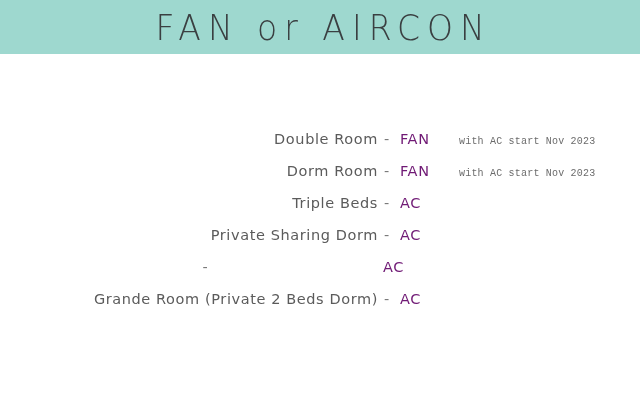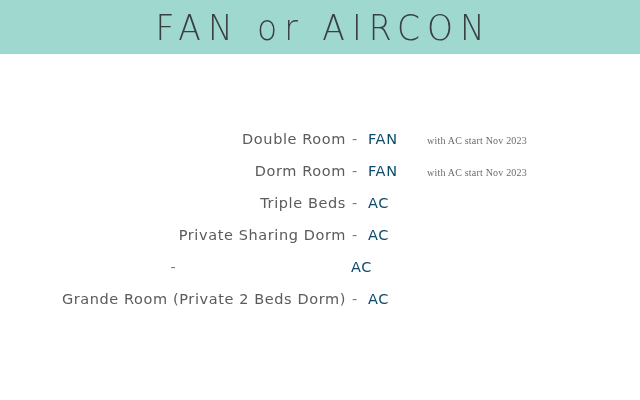--- a/index.html
+++ b/index.html
@@ -45,20 +45,21 @@
     position: absolute;
     left: 0;
     top: 131px;
     width: 640px;
   }
   .room-row {
     display: grid;
     grid-template-columns: 346px 17px 62px auto;
     align-items: baseline;
     height: 32px;
+    margin-left: 32px;
   }
   .room-name {
     text-align: right;
     font-family: "DejaVu Sans", sans-serif;
     font-weight: 400;
     font-size: 14.5px;
     letter-spacing: 0.6px;
     color: #5b5b5b;
     white-space: nowrap;
   }
@@ -69,26 +70,26 @@
     font-size: 14.5px;
     color: #7a7a7a;
   }
   .room-value {
     text-align: left;
     padding-left: 5px;
     font-family: "DejaVu Sans", sans-serif;
     font-weight: 400;
     font-size: 14.5px;
     letter-spacing: 0.6px;
-    color: #0c4a6e;
+    color: #701a75;
     white-space: nowrap;
   }
   .room-note {
     text-align: left;
-    font-family: Liberation Serif, serif;
+    font-family: Liberation Mono, monospace;
     font-weight: 400;
     font-size: 10px;
     letter-spacing: 0.2px;
     color: #6b6b6b;
     white-space: nowrap;
     padding-left: 2px;
   }
 </style>
 </head>
 <body>

